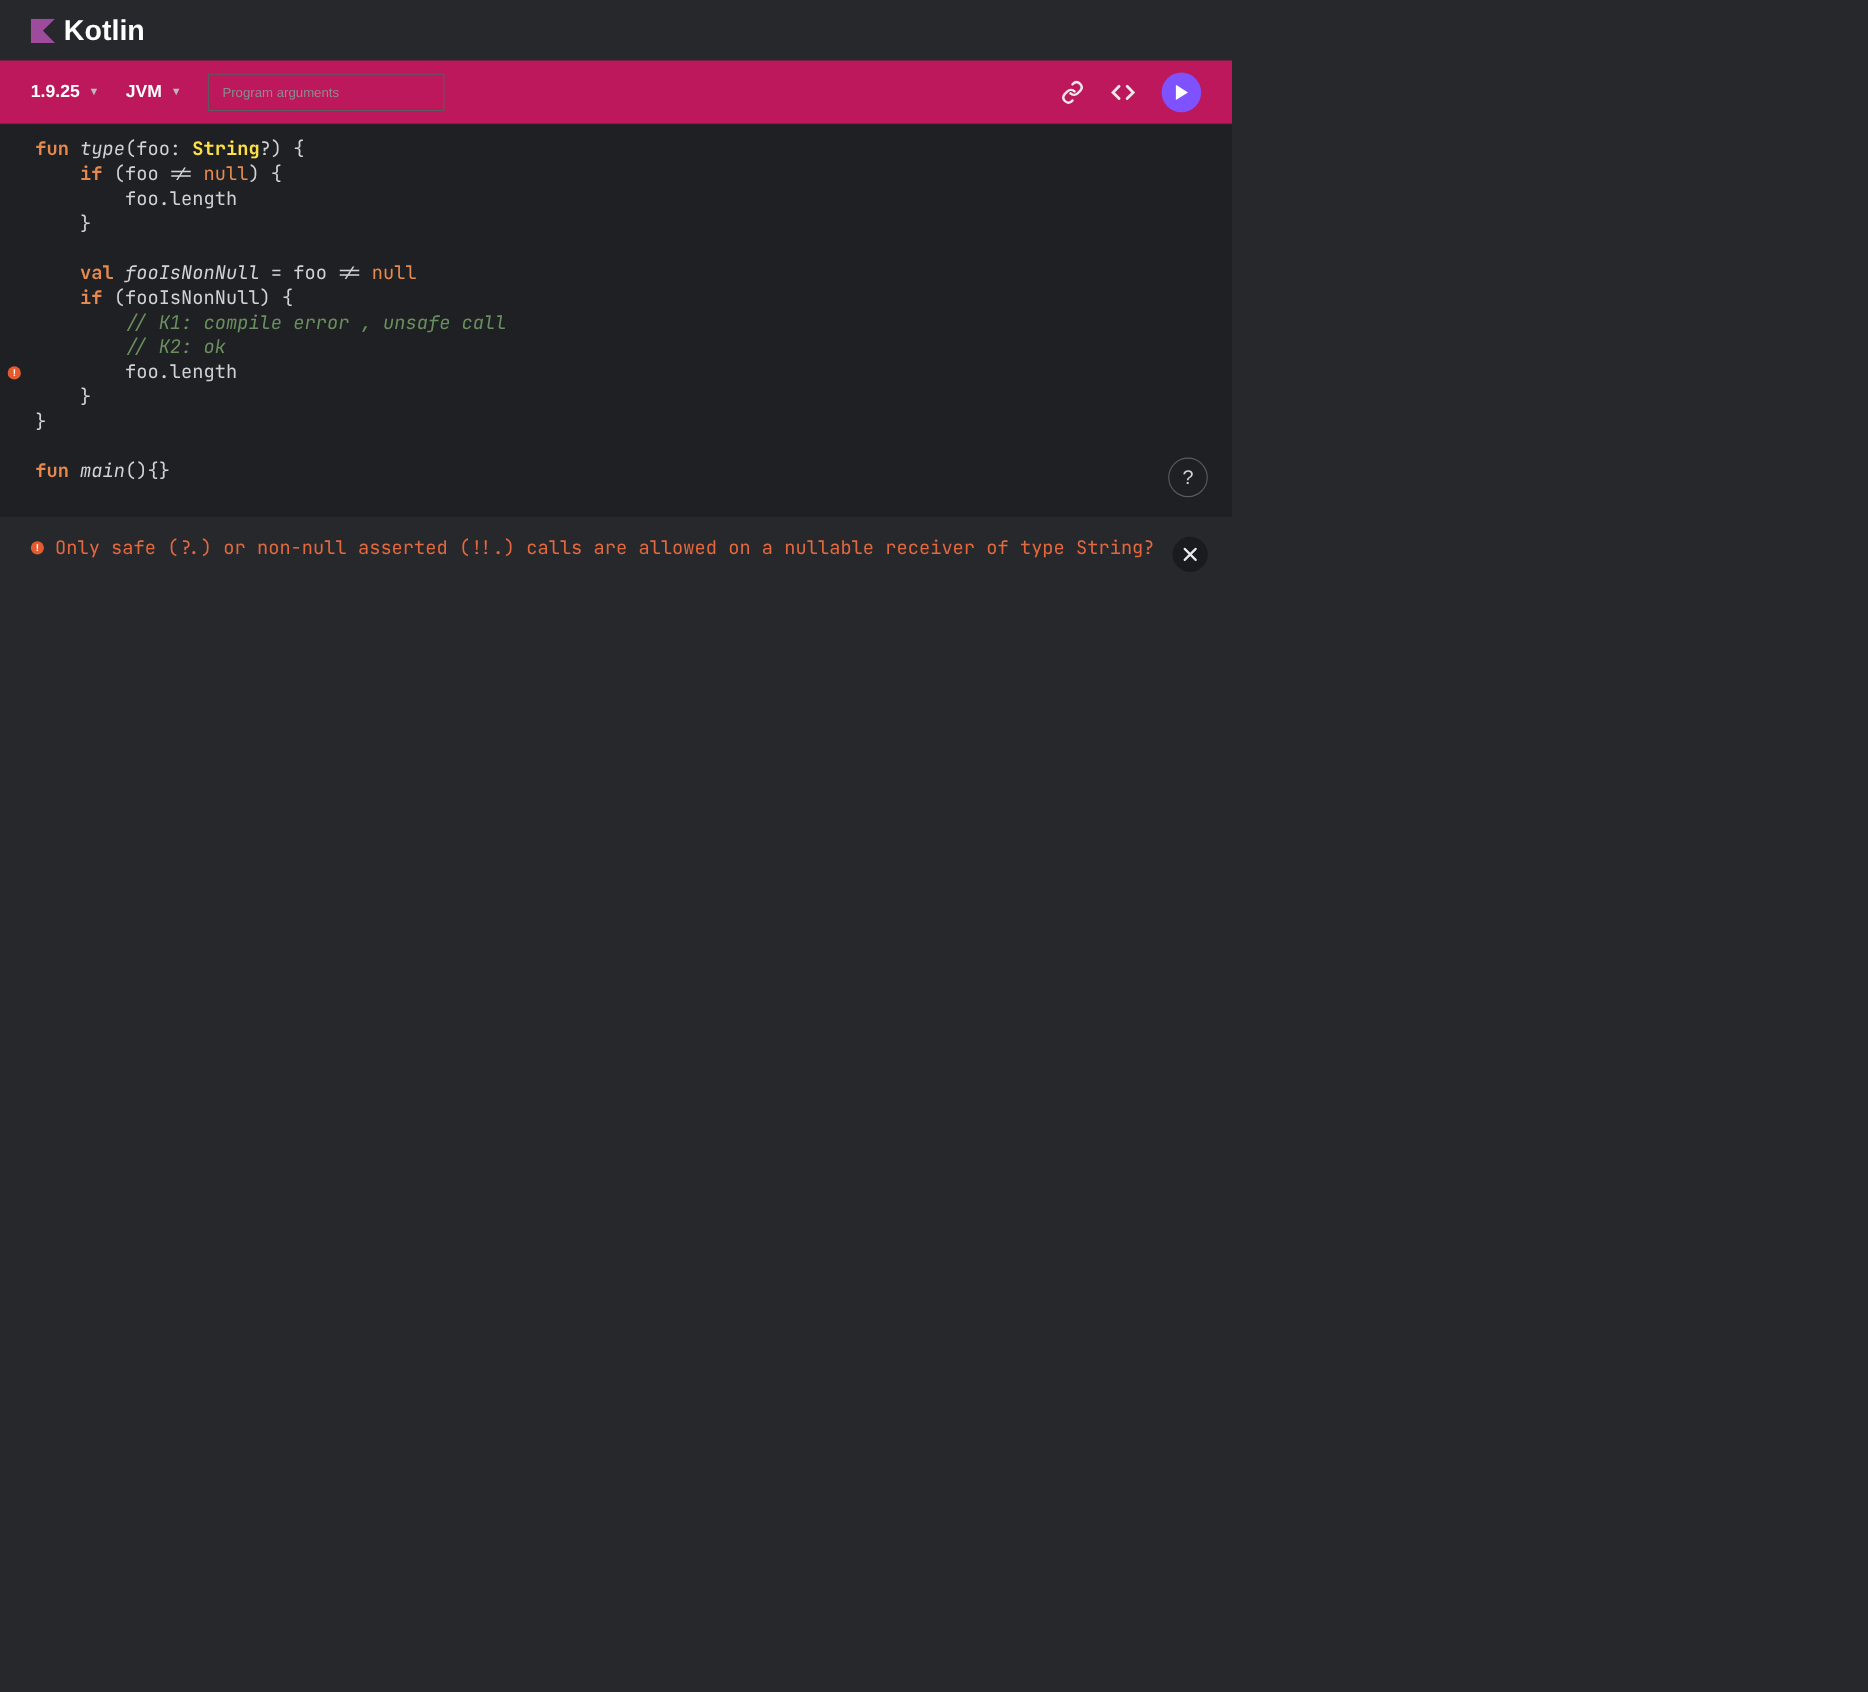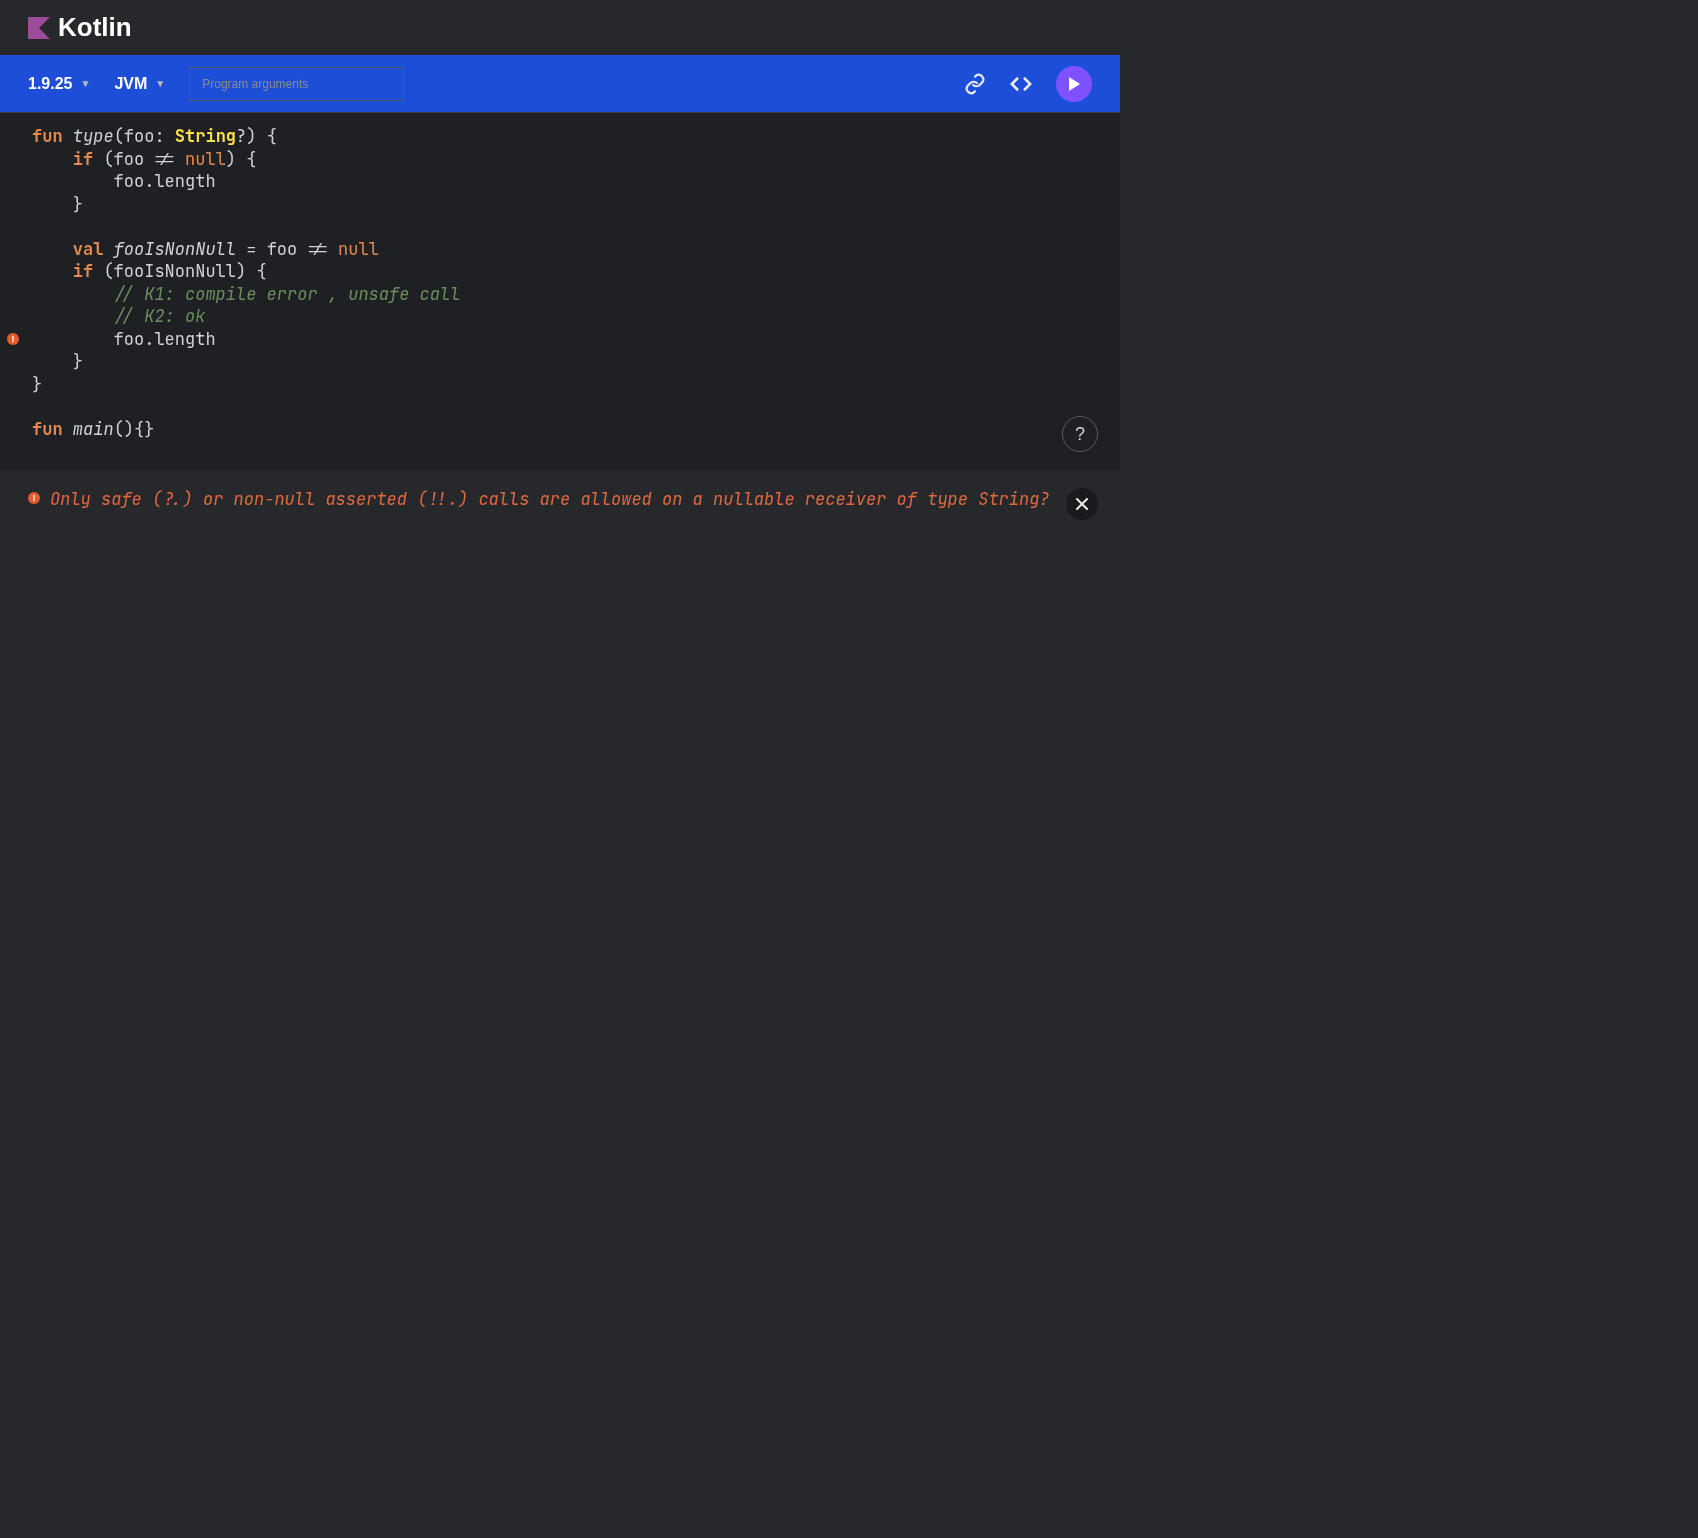--- a/index.html
+++ b/index.html
@@ -48,21 +48,21 @@
     border-bottom: 3px solid #fff;
   }
   .search-btn { display:flex; align-items:center; cursor:pointer; color:#eaeaea; margin-left: 4px;}
 
   
   .toolbar {
     display: flex;
     align-items: center;
     height: 58px;
     padding: 0 28px;
-    background: #1d4ed8;
+    background: #be185d;
     border-bottom: 1px solid #3a3b40;
     gap: 24px;
   }
   .dropdown {
     display: flex;
     align-items: center;
     gap: 8px;
     color: #fff;
     font-size: 16px;
     font-weight: 600;
@@ -158,21 +158,20 @@
     position: relative;
     background: #27282c;
     height: 555px;
     padding: 18px 50px 18px 50px;
   }
   .console-line {
     font-family: "JetBrains Mono","SFMono-Regular",Consolas,monospace;
     font-size: 17px;
     line-height: 22px;
     color: #e3683e;
-    font-style: italic;
   }
   .console-error-dot{
     position:absolute; left:28px; top:22px;
     width:12px;height:12px;border-radius:50%;background:#e35c30;
   }
   .console-error-dot::after{
     content:"!"; color:#fff; font-size:9px; font-weight:700;
     position:absolute; left:50%; top:50%; transform:translate(-50%,-52%);
   }
   .close-console {

